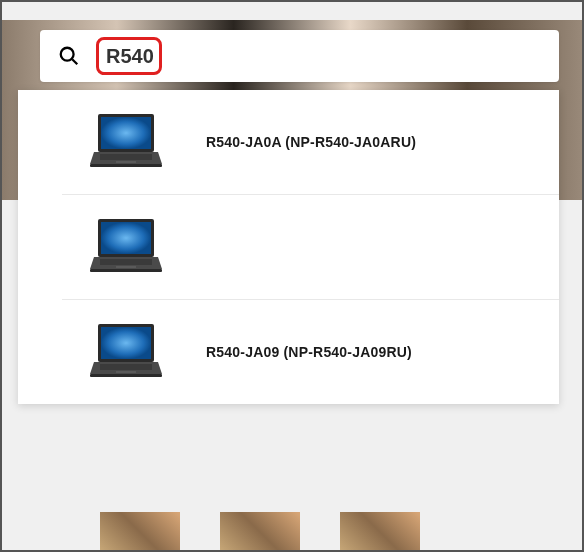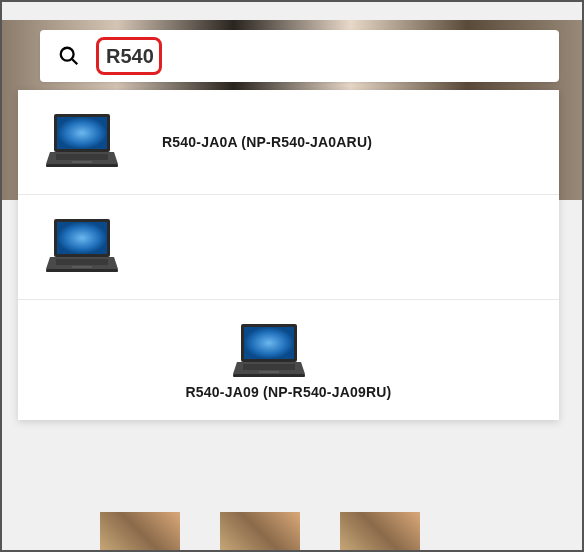--- a/index.html
+++ b/index.html
@@ -91,29 +91,30 @@
       pointer-events: none;
     }
     .dropdown {
       position: absolute;
       top: 90px;
       left: 18px;
       right: 25px;
       background: #fff;
       z-index: 5;
       box-shadow: 0 2px 8px rgba(0,0,0,0.15);
+      padding-left: 44px;
     }
     .result-item {
       display: flex;
       align-items: center;
       padding: 20px 24px;
       border-bottom: 1px solid #e8e8e8;
       cursor: pointer;
     }
-    .result-item:last-child { border-bottom: none; flex-direction: column; }
+    .result-item:last-child { border-bottom: none; }
     .laptop-svg {
       width: 80px;
       height: 60px;
       margin-right: 40px;
       flex-shrink: 0;
     }
     .result-label {
       font-size: 14px;
       font-weight: 700;
       color: #1a1a1a;

